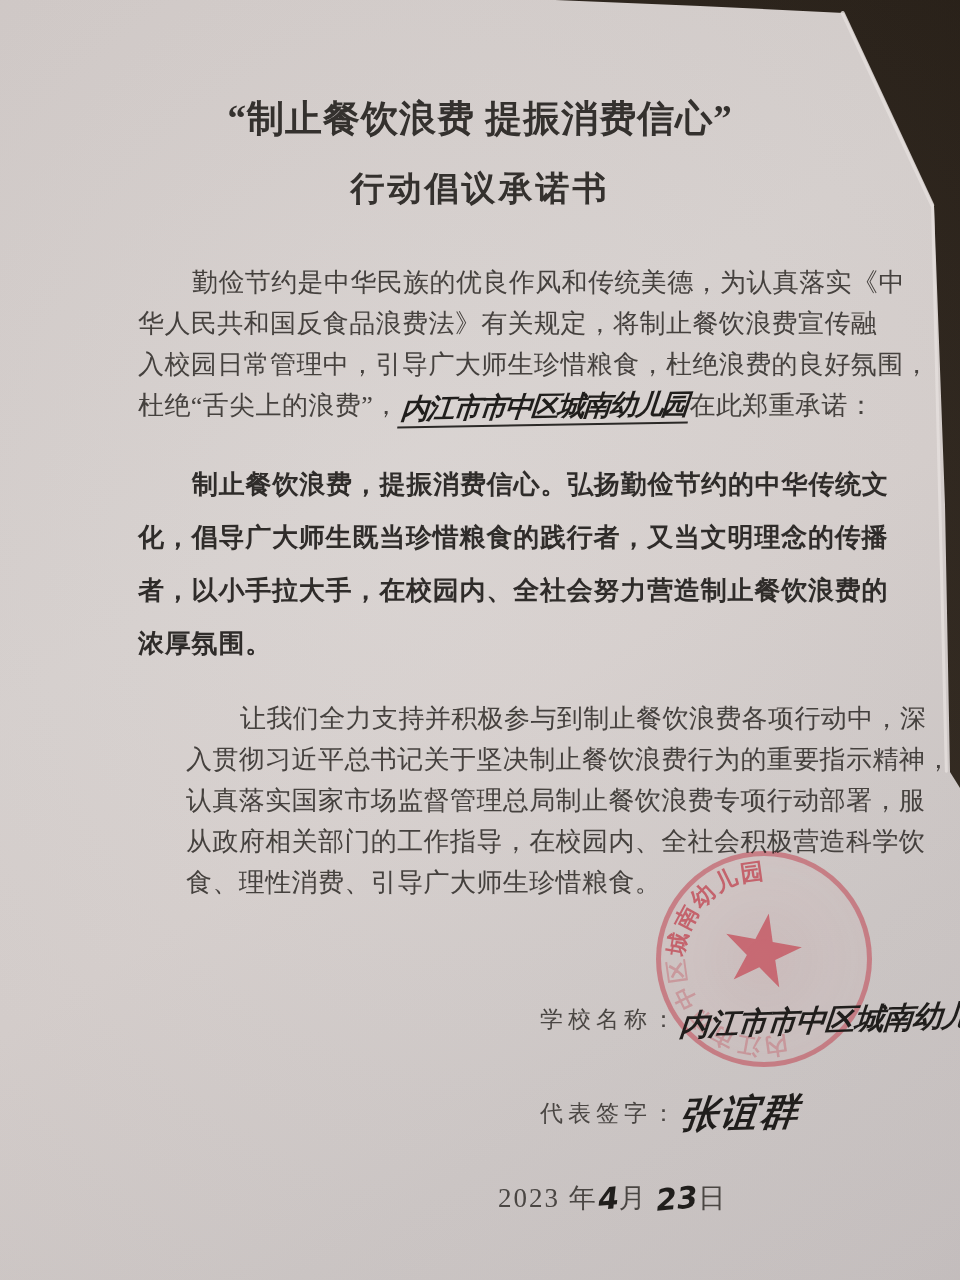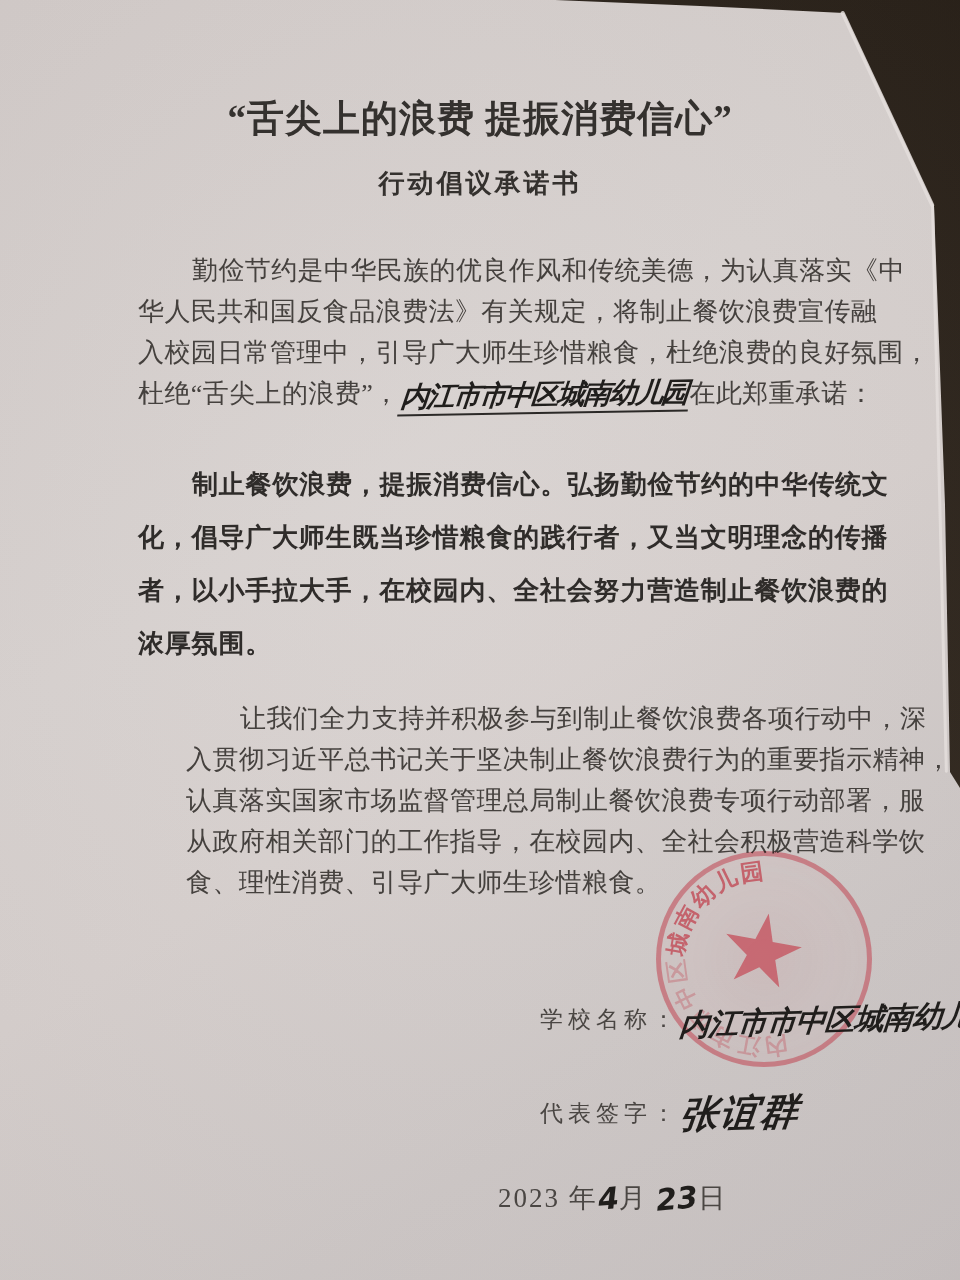--- a/index.html
+++ b/index.html
@@ -14,26 +14,26 @@
     clip-path:polygon(555px 0px,960px 0px,960px 788px,950px 772px,945px 505px,934px 206px,844px 13px,700px 6px,555px 0px);}
   .sheet-edge{position:absolute;background:#e7e2df;opacity:.85;border-radius:2px;}
   .edge1{left:840px;top:12px;width:4px;height:216px;transform:rotate(-25deg);transform-origin:top left;}
   .edge2{left:931px;top:205px;width:3px;height:568px;transform:rotate(-1.4deg);transform-origin:top left;}
 
   .content{position:absolute;inset:0;color:#45413e;filter:blur(0.25px);}
 
   .title1{position:absolute;left:0;top:94px;width:100%;text-align:center;
     font-size:37px;font-weight:bold;letter-spacing:1px;color:#34312e;}
   .title2{position:absolute;left:0;top:166px;width:100%;text-align:center;
-    font-size:26px;font-weight:bold;letter-spacing:3px;color:#34312e;}
+    font-size:34px;font-weight:bold;letter-spacing:3px;color:#34312e;}
 
   .para{position:absolute;left:138px;width:716px;}
   .para .line{font-size:26px;letter-spacing:0.4px;white-space:nowrap;height:41px;line-height:41px;}
   .indent{padding-left:54px;}
-  .p1{top:250px;}
+  .p1{top:262px;}
   .p2{top:458px;font-family:"Liberation Sans","DejaVu Sans",sans-serif;font-weight:bold;color:#2f2c2a;}
   .p2 .line{height:53px;line-height:53px;letter-spacing:0.8px;}
   .p3{top:698px;margin-left:48px;}
 
   .hw{font-family:"DejaVu Sans",sans-serif;font-style:italic;color:#201e1c;display:inline-block;}
   .hw-inline{font-size:28px;font-weight:bold;letter-spacing:-2px;transform:skewX(-6deg) rotate(-1deg);
     border-bottom:2px solid #2b2927;padding:0 2px 0 2px;line-height:34px;vertical-align:-2px;}
 
   .seal{position:absolute;left:656px;top:851px;width:216px;height:216px;mix-blend-mode:multiply;
     filter:blur(0.5px);opacity:0.92;}
@@ -61,21 +61,21 @@
 <body>
 
 <div class="stage">
   <div class="bg-dark"></div>
   <div class="sheet-edge edge1"></div>
   <div class="sheet-edge edge2"></div>
   <div class="vignette"></div>
 
   <div class="content">
 
-    <div class="title1">“舌尖上的浪费 提振消费信心”</div>
+    <div class="title1">“制止餐饮浪费 提振消费信心”</div>
     <div class="title2">行动倡议承诺书</div>
 
     <div class="para p1">
       <div class="line indent">勤俭节约是中华民族的优良作风和传统美德，为认真落实《中</div>
       <div class="line">华人民共和国反食品浪费法》有关规定，将制止餐饮浪费宣传融</div>
       <div class="line">入校园日常管理中，引导广大师生珍惜粮食，杜绝浪费的良好氛围，</div>
       <div class="line">
         <span>杜绝“舌尖上的浪费”，</span><span class="hw hw-inline">内江市市中区城南幼儿园</span><span>在此郑重承诺：</span>
       </div>
     </div>

